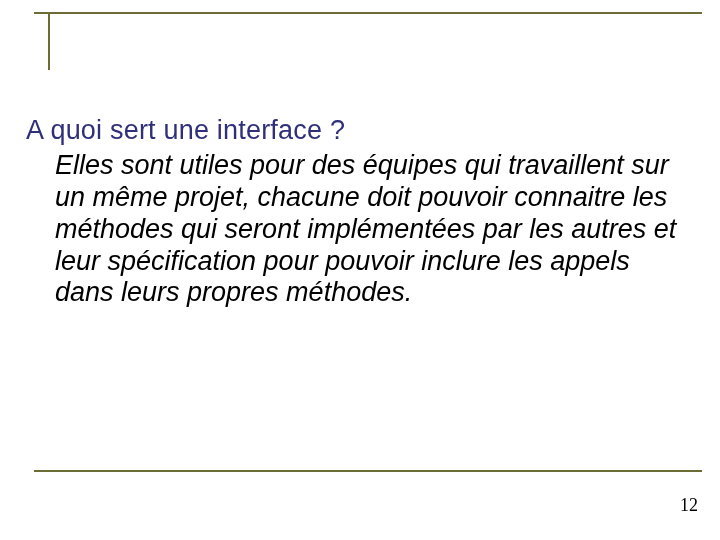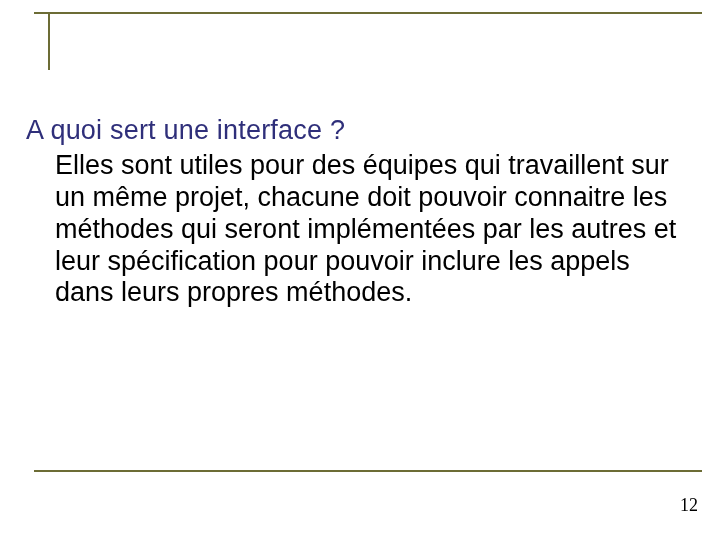--- a/index.html
+++ b/index.html
@@ -63,20 +63,21 @@
     margin-top: 42px;
   }
   .body {
     position: absolute;
     top: 150px;
     left: 55px;
     right: 40px;
     font-size: 27px;
     color: #000000;
     line-height: 1.18;
+    font-style: italic;
   }
   .pagenum {
     position: absolute;
     right: 22px;
     bottom: 24px;
     font-family: "Times New Roman", Times, serif;
     font-size: 18px;
     color: #000;
     margin-top: 30px;
   }

